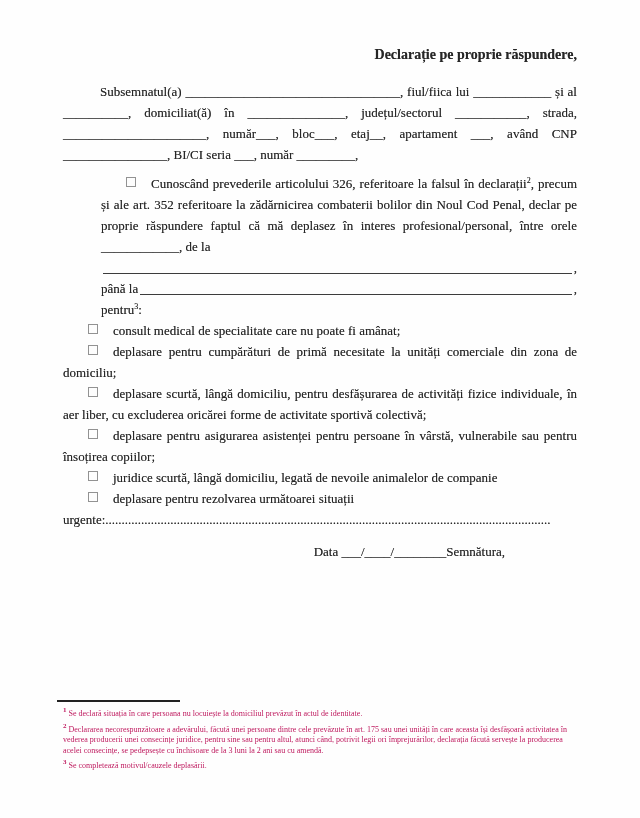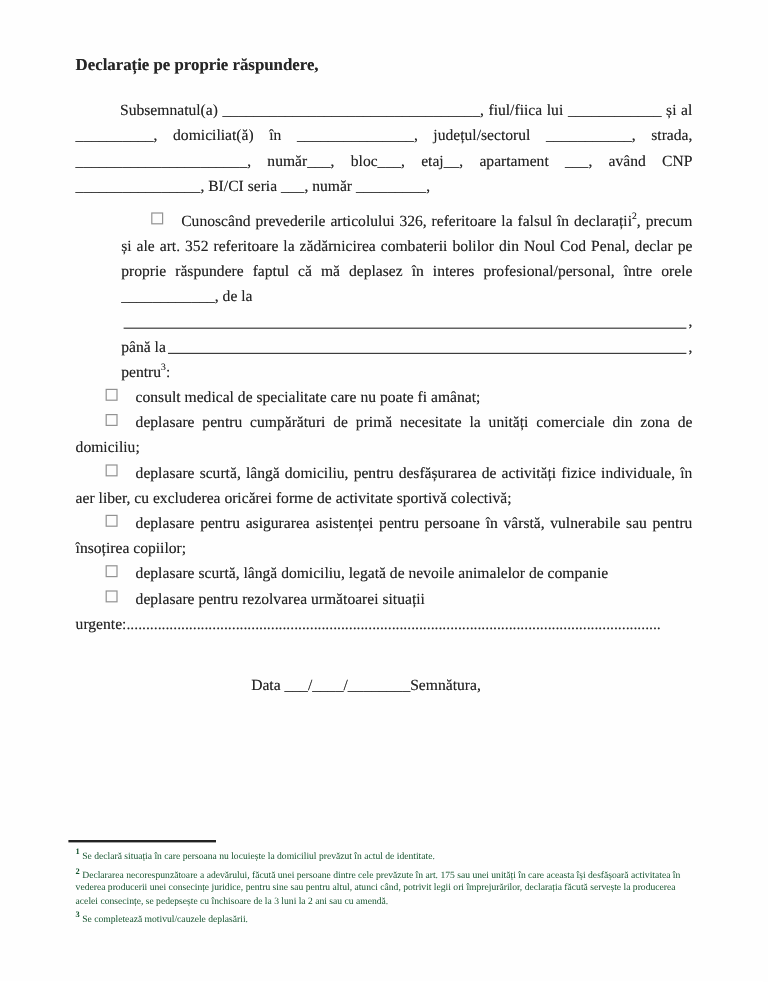--- a/index.html
+++ b/index.html
@@ -10,21 +10,21 @@
     background:#fefefe;
     font-family:"Liberation Serif", serif;
     color:#262626;
     font-size:13px;
     line-height:21px;
     padding:44px 63px 0 63px;
     text-shadow:0 0 .4px rgba(40,40,40,.55);
     overflow:hidden;
   }
   .title{
-    text-align:left;
+    text-align:right;
     font-size:14px;
     font-weight:700;
     margin:0 0 16px 0;
   }
   .para{margin:0 0 8px 0;text-align:justify;}
   .indent{text-indent:37px;}
   .cb-para{text-indent:25px;margin:0;text-align:justify;}
   .checkbox{
     display:inline-block;
     width:8px;height:8px;
@@ -35,30 +35,30 @@
   }
   sup{font-size:62%;vertical-align:super;line-height:0;}
   .fill-row{display:flex;align-items:flex-end;height:21px;}
   .fill{flex:1;border-bottom:1px solid #3c3c3c;margin:0 2px 4px 2px;height:1px;}
   .no-margin{margin:0;}
   .reason-urgent{text-align:left;}
   .dots{word-break:break-all;}
   .closing{margin:4px 0 0 0;text-indent:37px;text-align:left;}
   .date-row{
     display:flex;
-    justify-content:center;
-    margin-top:30px;
+    justify-content:flex-end;
+    margin-top:11px;
     padding-left:42px;
     padding-right:72px;
   }
   .footnotes{
     position:absolute;
     top:700px;left:63px;right:58px;
     text-shadow:none;
-    color:#14532d;
+    color:#be185d;
   }
   .fn-rule{
     width:123px;
     border-top:2px solid #222;
     margin:0 0 7px -6px;
   }
   .fn{
     font-size:8px;
     line-height:10.5px;
     margin:0 0 5px 0;
@@ -103,21 +103,21 @@
     <p class="cb-para">
       <span class="checkbox"></span><span>deplasare pentru cumpărături de primă necesitate la unități comerciale din zona de domiciliu;</span>
     </p>
     <p class="cb-para">
       <span class="checkbox"></span><span>deplasare scurtă, lângă domiciliu, pentru desfășurarea de activități fizice individuale, în aer liber, cu excluderea oricărei forme de activitate sportivă colectivă;</span>
     </p>
     <p class="cb-para">
       <span class="checkbox"></span><span>deplasare pentru asigurarea asistenței pentru persoane în vârstă, vulnerabile sau pentru însoțirea copiilor;</span>
     </p>
     <p class="cb-para">
-      <span class="checkbox"></span><span>deplasare scurtă, lângă domiciliu, legată de nevoile animalelor de companie</span>
+      <span class="checkbox"></span><span>juridice scurtă, lângă domiciliu, legată de nevoile animalelor de companie</span>
     </p>
     <p class="cb-para reason-urgent">
       <span class="checkbox"></span><span>deplasare pentru rezolvarea următoarei situații urgente:</span><span class="dots">.........................................................................................................................................</span>
     </p>
   </div>
 
 
   <div class="date-row">
     <span>Data ___/____/________</span>
     <span>Semnătura,</span>

